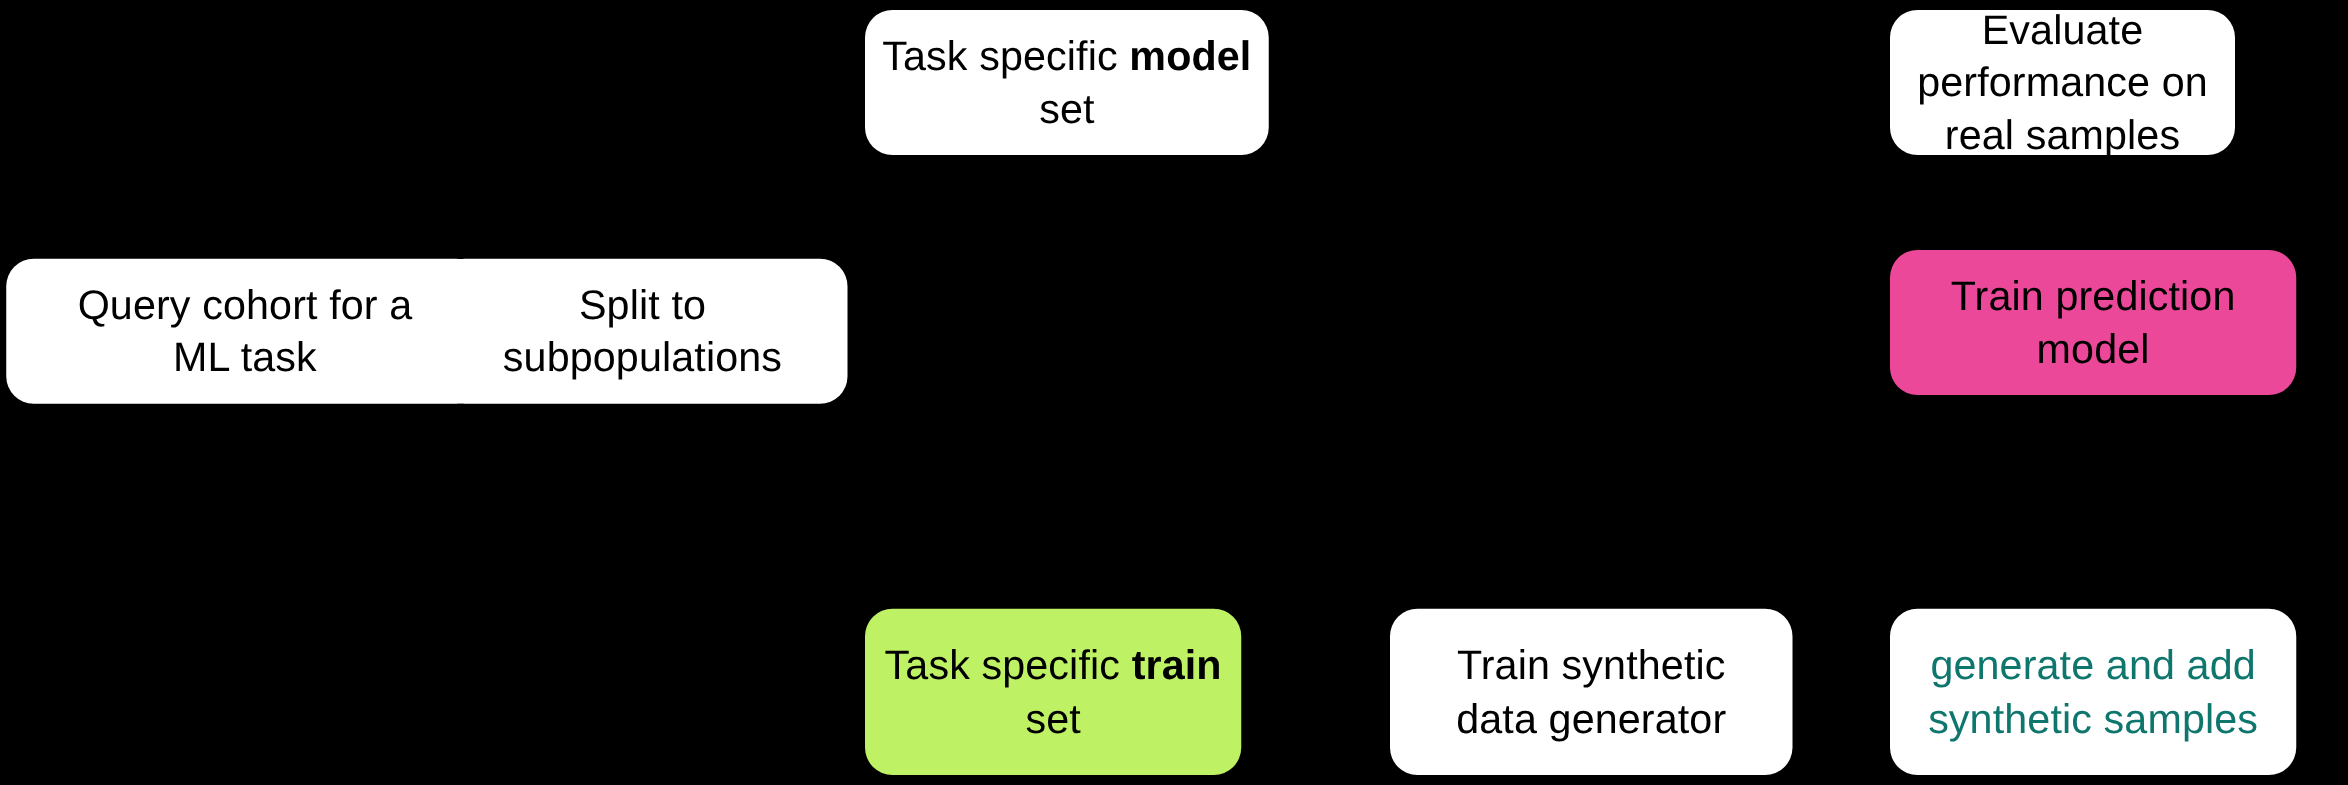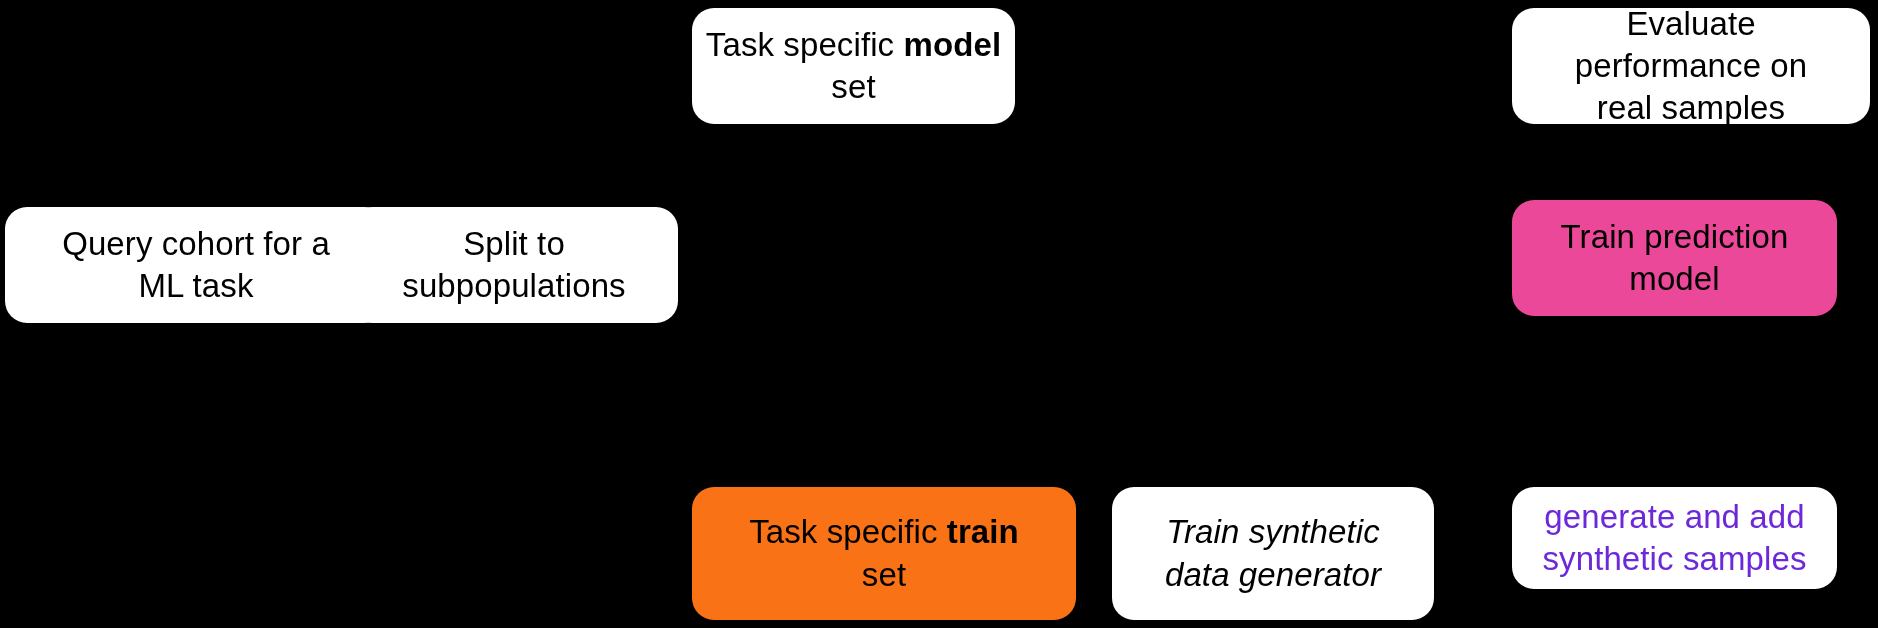--- a/index.html
+++ b/index.html
@@ -43,28 +43,28 @@
 <div id="canvas">
     <div class="node" style="left: 5px; top: 207px; width: 382px; height: 116px; background: rgb(255, 255, 255); color: rgb(0, 0, 0);">
       <span class="label">Query cohort for a<br>ML task</span>
     </div>
     <div class="node" style="left: 350px; top: 207px; width: 328px; height: 116px; background: rgb(255, 255, 255); color: rgb(0, 0, 0);">
       <span class="label">Split to<br>subpopulations</span>
     </div>
     <div class="node" style="left: 692px; top: 8px; width: 323px; height: 116px; background: rgb(255, 255, 255); color: rgb(0, 0, 0);">
       <span class="label">Task specific <b>model</b><br>set</span>
     </div>
-    <div class="node" style="left: 692px; top: 487px; width: 384px; height: 133px; background: #f97316; color: rgb(0, 0, 0);">
+    <div class="node" style="left: 692px; top: 487px; width: 301px; height: 133px; background: #bef264; color: rgb(0, 0, 0);">
       <span class="label">Task specific <b>train</b><br>set</span>
     </div>
-    <div class="node" style="left: 1112px; top: 487px; width: 322px; height: 133px; background: rgb(255, 255, 255); color: rgb(0, 0, 0); font-style: italic;">
+    <div class="node" style="left: 1112px; top: 487px; width: 322px; height: 133px; background: rgb(255, 255, 255); color: rgb(0, 0, 0);">
       <span class="label">Train synthetic<br>data generator</span>
     </div>
-    <div class="node" style="left: 1512px; top: 487px; width: 325px; height: 102px; background: rgb(255, 255, 255); color: #6d28d9;">
+    <div class="node" style="left: 1512px; top: 487px; width: 325px; height: 133px; background: rgb(255, 255, 255); color: #0f766e;">
       <span class="label">generate and add<br>synthetic samples</span>
     </div>
     <div class="node" style="left: 1512px; top: 200px; width: 325px; height: 116px; background: #ec4899; color: rgb(0, 0, 0);">
       <span class="label">Train prediction<br>model</span>
     </div>
-    <div class="node" style="left: 1512px; top: 8px; width: 358px; height: 116px; background: rgb(255, 255, 255); color: rgb(0, 0, 0);">
+    <div class="node" style="left: 1512px; top: 8px; width: 276px; height: 116px; background: rgb(255, 255, 255); color: rgb(0, 0, 0);">
       <span class="label">Evaluate<br>performance on<br>real samples</span>
     </div>
   </div>
 
 </body></html>

